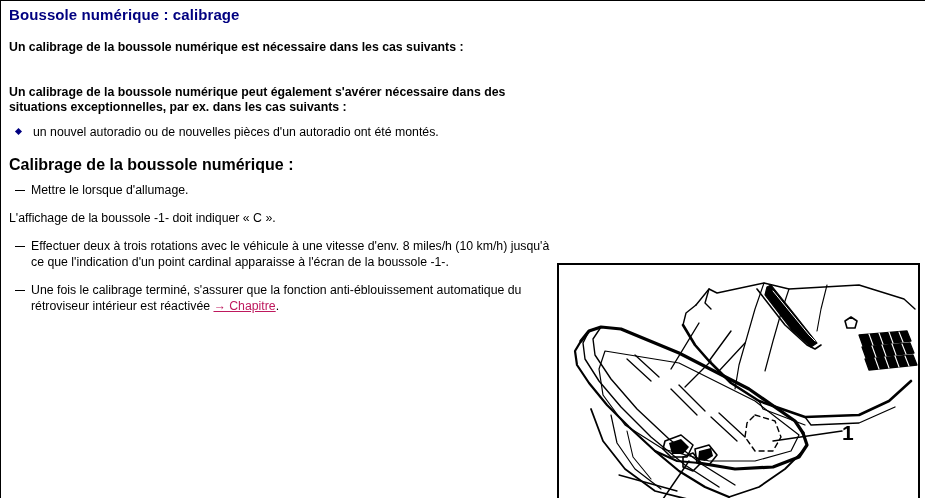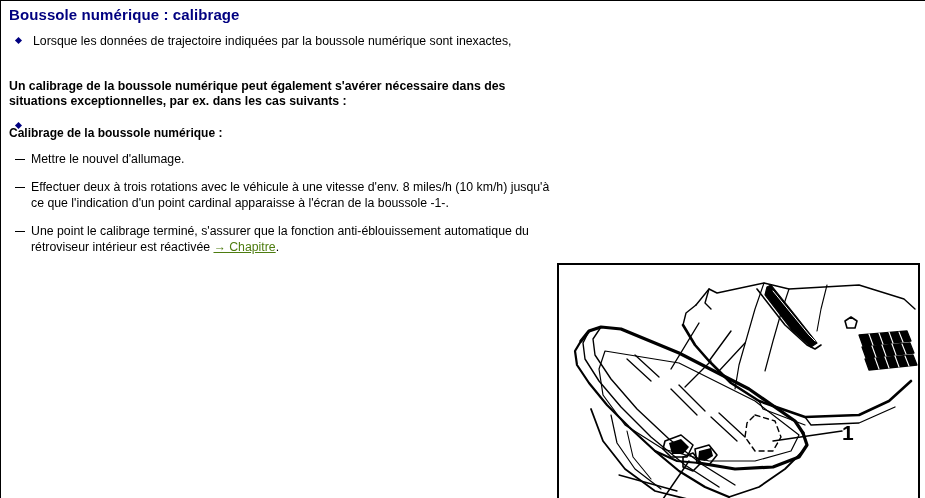--- a/index.html
+++ b/index.html
@@ -91,26 +91,26 @@
     height: 1px;
     background: #000000;
   }
   .para {
     font-size: 12.3px;
     line-height: 16px;
     margin: 12px 0 0 2px;
   }
   .sub-title {
     font-weight: bold;
-    font-size: 12px;
+    font-size: 16px;
     line-height: 15px;
     margin: 17px 0 0 2px;
   }
   .link-ref {
-    color: #4d7c0f;
+    color: #be185d;
   }
   
   .figure {
     position: absolute;
     left: 556px;
     top: 262px;
     width: 363px;
     height: 236px;
     border: 2px solid #000000;
     border-bottom: none;
@@ -133,57 +133,56 @@
 </style>
 </head>
 <body>
 
 <div class="page">
 
   <div class="content-col">
 
     <div class="doc-title">Boussole numérique : calibrage</div>
 
+    <div class="lead">Un calibrage de la boussole numérique est nécessaire dans les cas suivants :</div>
 
     <ul class="bullets">
+    </ul>
+
+    <div class="lead tight">Un calibrage de la boussole numérique peut également s'avérer nécessaire dans des situations exceptionnelles, par ex. dans les cas suivants :</div>
+
+    <ul class="bullets">
       <li>
         <span class="dia"></span>
-        <span>Lorsque les données de trajectoire indiquées par la boussole numérique sont inexactes,</span>
-      </li>
-    </ul>
-
-    <div class="lead tight">Un calibrage de la boussole numérique peut également s'avérer nécessaire dans des situations exceptionnelles, par ex. dans les cas suivants :</div>
-
-    <ul class="bullets">
-      <li>
-        <span class="dia"></span>
+        <span>un nouvel autoradio ou de nouvelles pièces d'un autoradio ont été montés.</span>
       </li>
     </ul>
 
     <div class="sub-title">Calibrage de la boussole numérique :</div>
 
     <ul class="dashes">
       <li>
         <span class="dash"></span>
-        <span>Mettre le nouvel d'allumage.</span>
-      </li>
-    </ul>
-
+        <span>Mettre le lorsque d'allumage.</span>
+      </li>
+    </ul>
+
+    <div class="para">L'affichage de la boussole -1- doit indiquer « C ».</div>
 
     <ul class="dashes">
       <li>
         <span class="dash"></span>
       </li>
       <li>
         <span class="dash"></span>
         <span>Effectuer deux à trois rotations avec le véhicule à une vitesse d'env. 8 miles/h (10 km/h) jusqu'à ce que l'indication d'un point cardinal apparaisse à l'écran de la boussole -1-.</span>
       </li>
       <li>
         <span class="dash"></span>
-        <span><span>Une point le calibrage terminé, s'assurer que la fonction anti-éblouissement automatique du rétroviseur intérieur est réactivée </span><a class="link-ref" href="#">→ Chapitre</a><span>.</span></span>
+        <span><span>Une fois le calibrage terminé, s'assurer que la fonction anti-éblouissement automatique du rétroviseur intérieur est réactivée </span><a class="link-ref" href="#">→ Chapitre</a><span>.</span></span>
       </li>
     </ul>
 
   </div>
 
   <div class="figure">
     <svg width="359" height="234" viewBox="0 0 359 234">
       <g fill="none" stroke="#000000" stroke-width="1.6" stroke-linejoin="round" stroke-linecap="round">
 
         <path d="M137 40 L150 24 L158 28 L205 18 L230 24 L300 20 L345 34 L356 44" stroke-width="1.4"></path>

